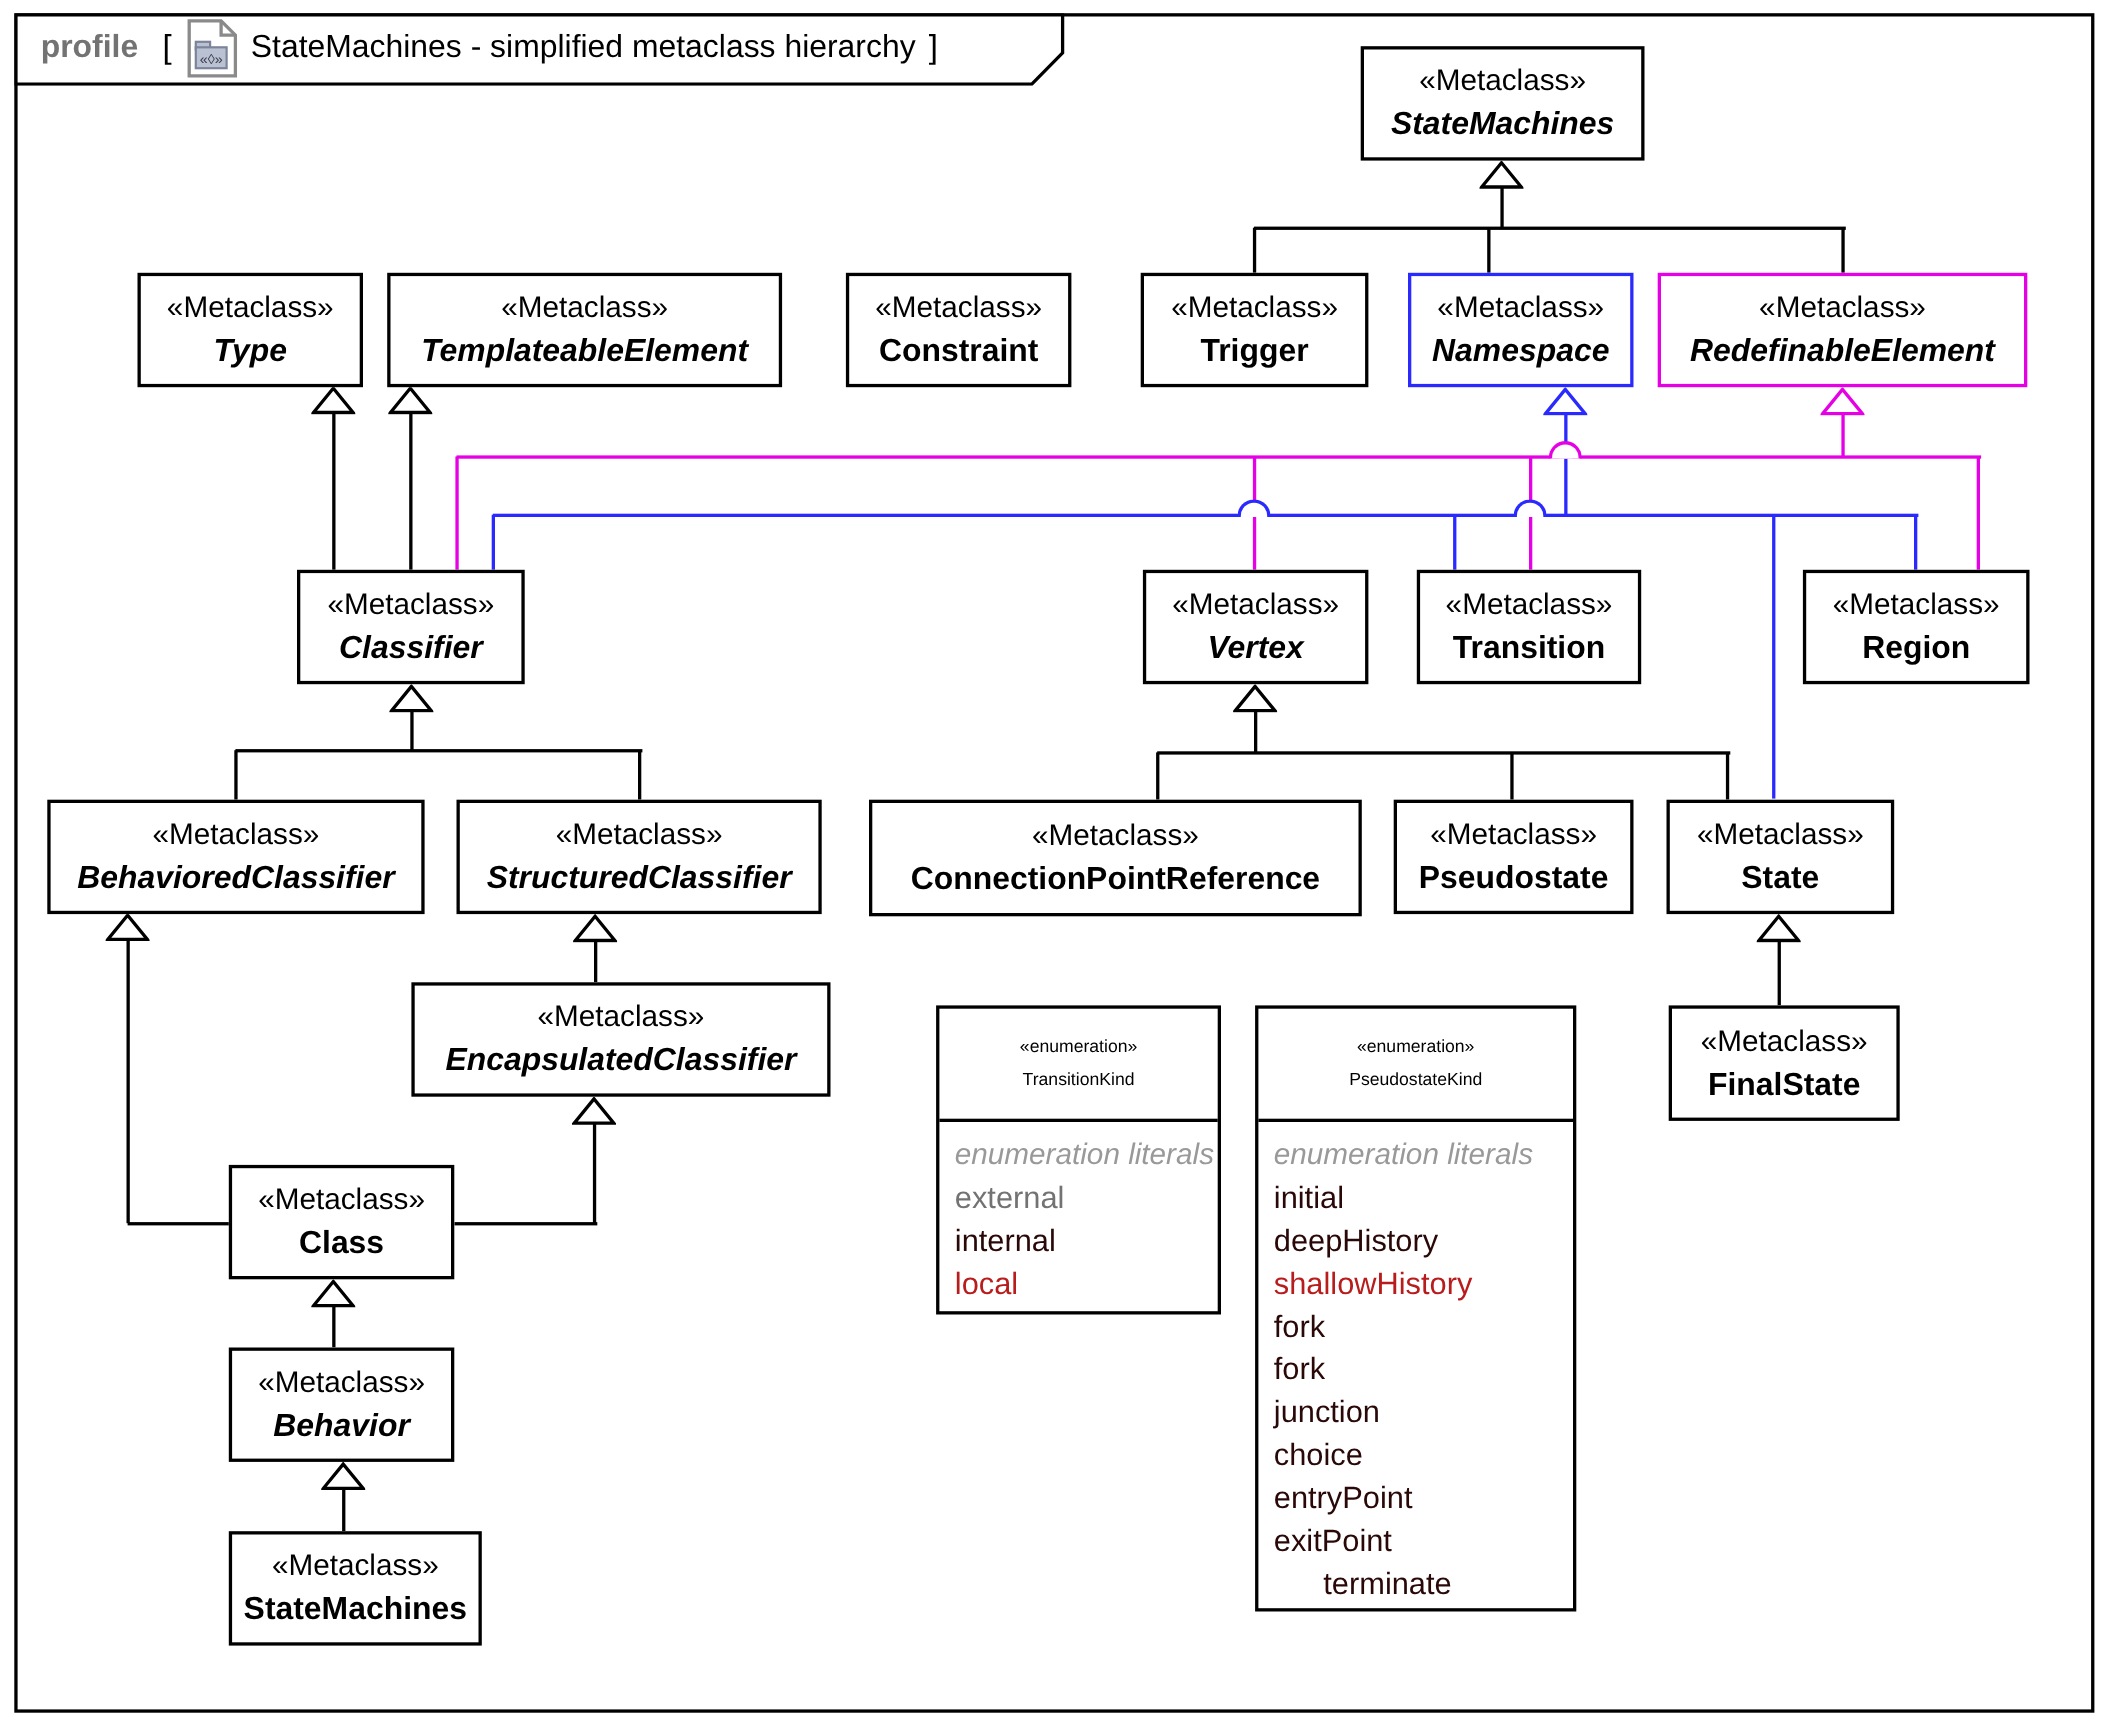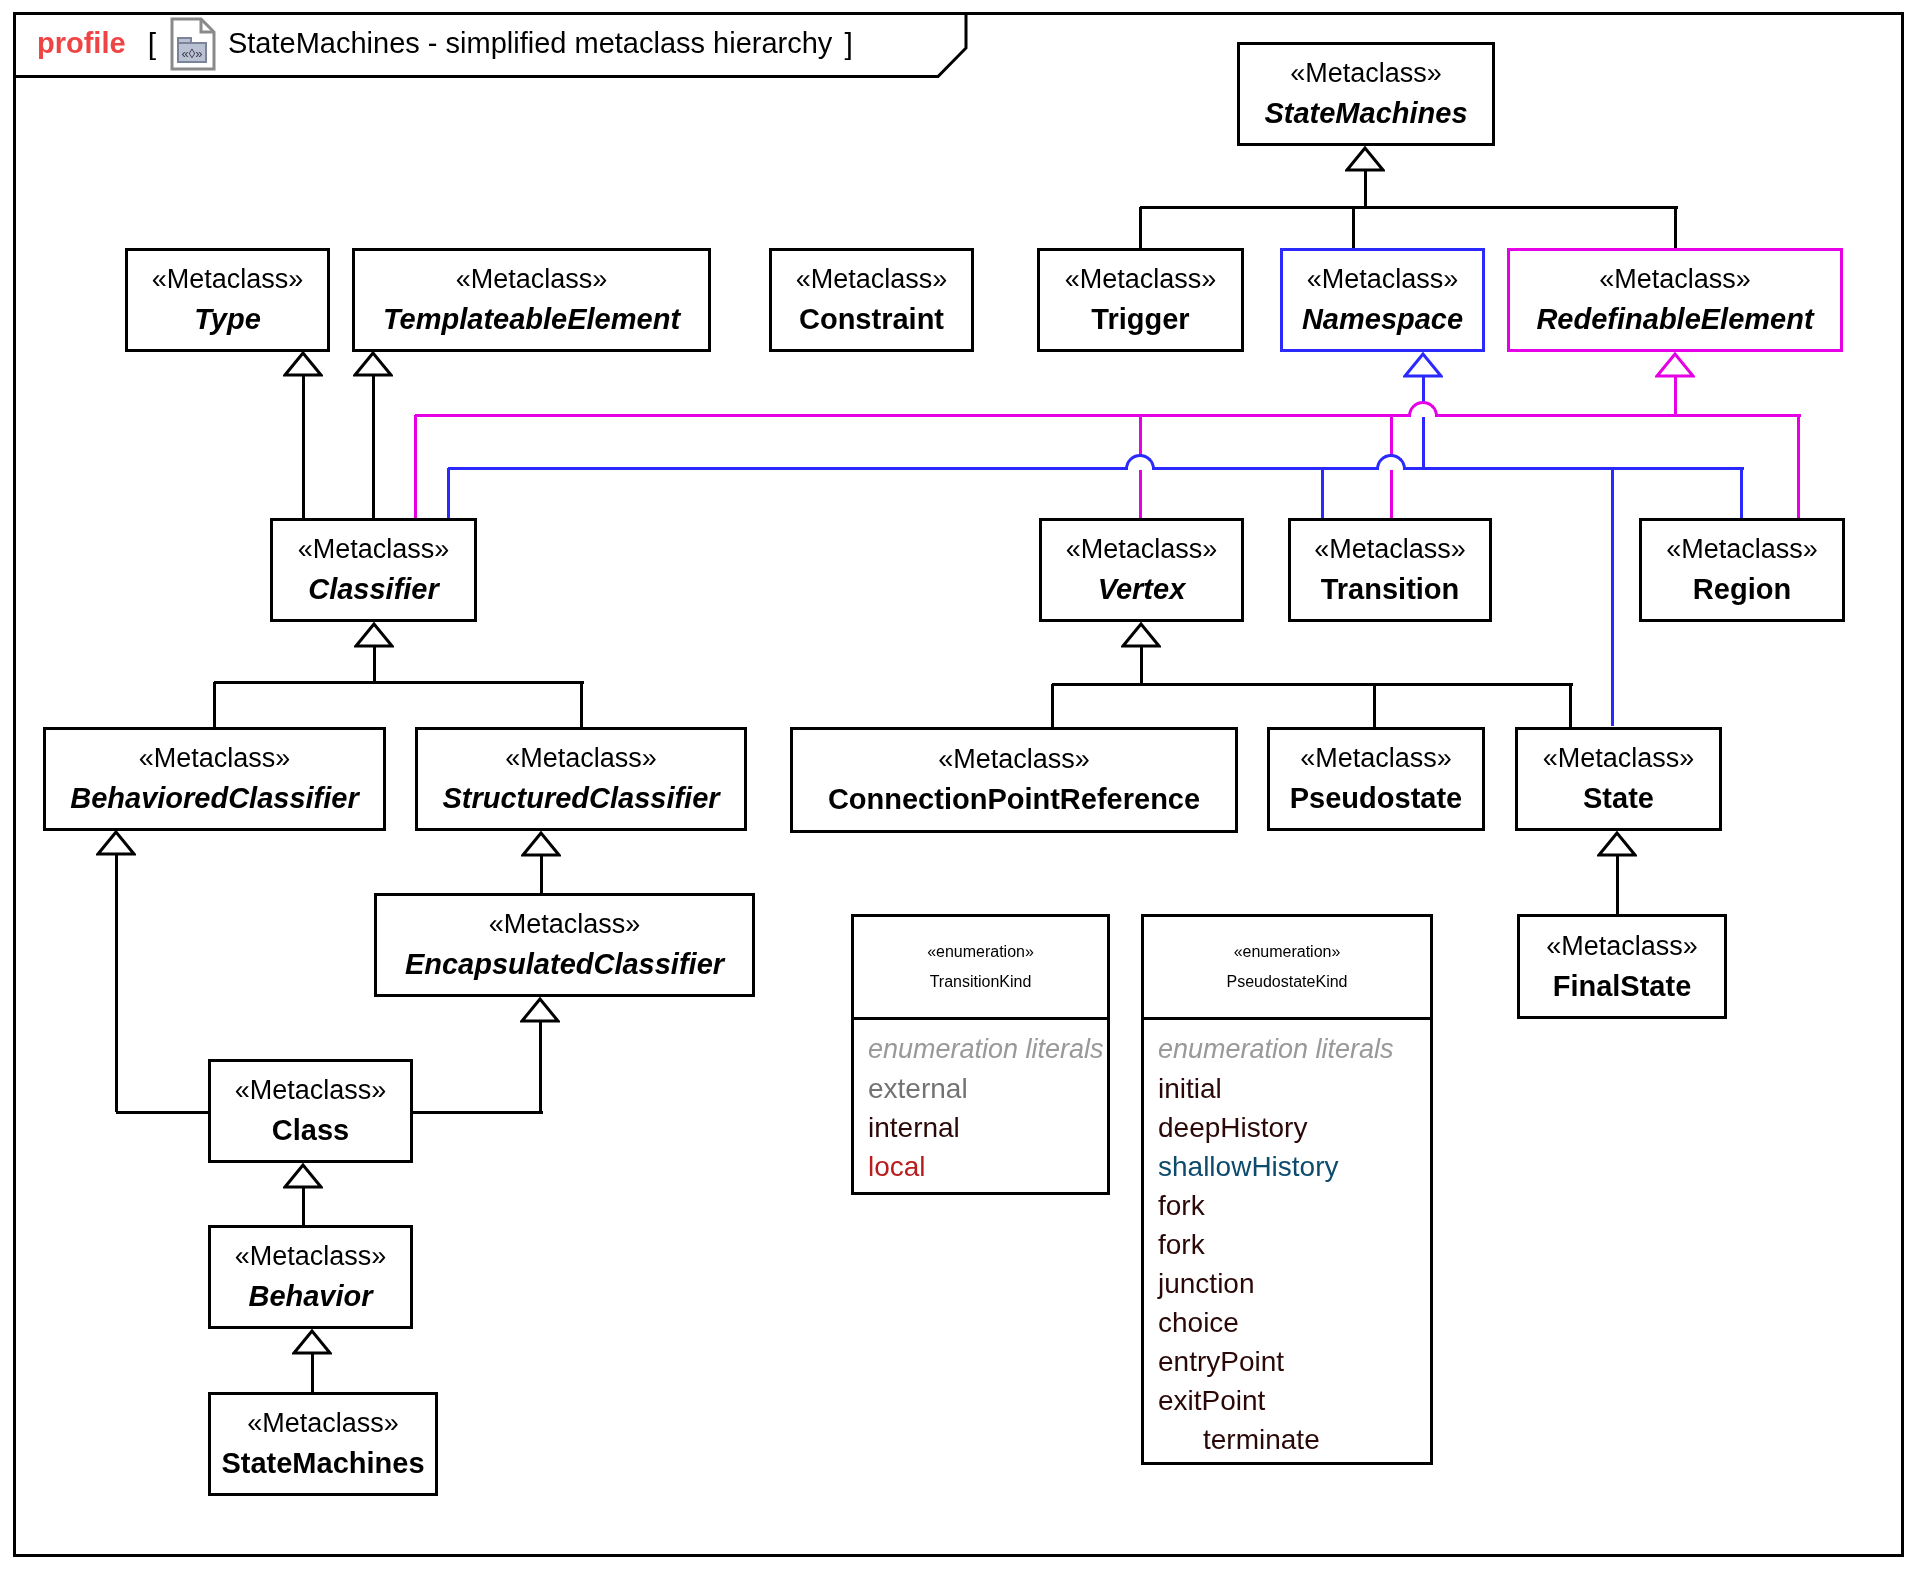--- a/index.html
+++ b/index.html
@@ -3,21 +3,21 @@
 <meta charset="utf-8">
 <style>
   html,body{margin:0;padding:0;background:#ffffff;}
   #canvas{position:relative;width:1920px;height:1570px;background:#fff;overflow:hidden;
           font-family:"Liberation Sans","DejaVu Sans",sans-serif;}
   #frame-border{position:absolute;left:13px;top:12px;width:1891px;height:1545px;
                 border:3px solid #000;box-sizing:border-box;}
   #title-tab{position:absolute;left:13px;top:12px;width:956px;height:66px;}
   #title-content{position:absolute;left:13px;top:12px;width:940px;height:63px;
                  display:flex;align-items:center;padding-left:24px;box-sizing:border-box;}
-  .ttl-kw{font-weight:bold;font-size:29px;color:#ef4444;}
+  .ttl-kw{font-weight:bold;font-size:29px;color:#737373;}
   .ttl-br{font-size:30px;color:#000;margin-left:22px;margin-right:14px;}
   .ttl-br2{font-size:30px;color:#000;margin-left:12px;}
   .ttl-name{font-size:29px;color:#000;margin-left:12px;}
   .uml-box{position:absolute;background:#fff;border:3px solid #000;box-sizing:border-box;
            display:flex;flex-direction:column;justify-content:center;align-items:center;
            gap:12px;z-index:5;}
   .uml-box .stereo{font-size:27px;color:#000;line-height:1;}
   .uml-box .cname{font-size:29px;font-weight:bold;color:#000;line-height:1;}
   .uml-box .cname.it{font-style:italic;}
   .enum-box{position:absolute;background:#fff;border:3px solid #000;box-sizing:border-box;z-index:5;}
@@ -235,21 +235,21 @@
       </div>
       <div class="enum-box" style="left: 1141px; top: 914px; width: 292px; height: 551px;">
         <div class="enum-head">
           <div class="stereo">«enumeration»</div>
           <div class="cname">PseudostateKind</div>
         </div>
         <div class="enum-body">
           <div class="enum-lit-label" style="color: rgb(153, 153, 153);">enumeration literals</div>
           <div class="enum-lit" style="color: rgb(42, 8, 8);">initial</div>
           <div class="enum-lit" style="color: rgb(42, 8, 8);">deepHistory</div>
-          <div class="enum-lit" style="color: #0c4a6e;">shallowHistory</div>
+          <div class="enum-lit" style="color: #b91c1c;">shallowHistory</div>
           <div class="enum-lit" style="color: rgb(42, 8, 8);">fork</div>
           <div class="enum-lit" style="color: rgb(42, 8, 8);">fork</div>
           <div class="enum-lit" style="color: rgb(42, 8, 8);">junction</div>
           <div class="enum-lit" style="color: rgb(42, 8, 8);">choice</div>
           <div class="enum-lit" style="color: rgb(42, 8, 8);">entryPoint</div>
           <div class="enum-lit" style="color: rgb(42, 8, 8);">exitPoint</div>
           <div class="enum-lit" style="color: rgb(42, 8, 8); margin-left: 45px;">terminate</div>
         </div>
       </div>
     </div>

